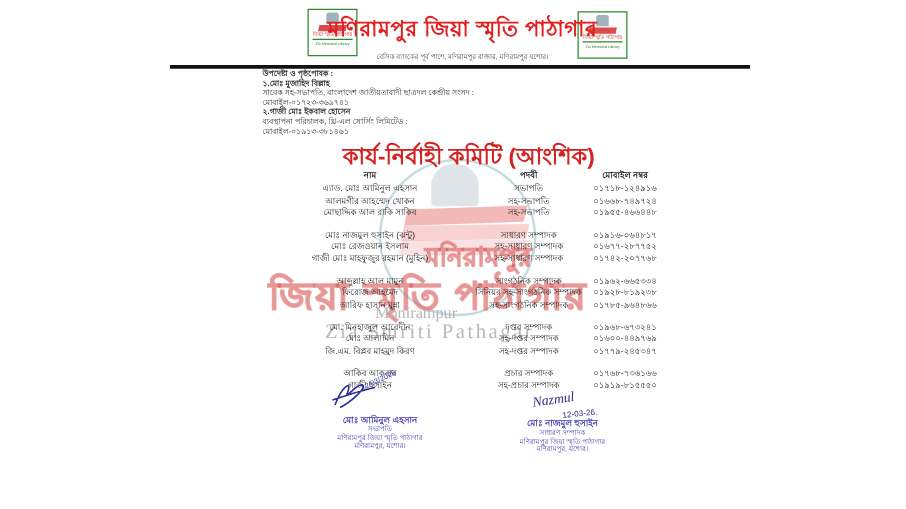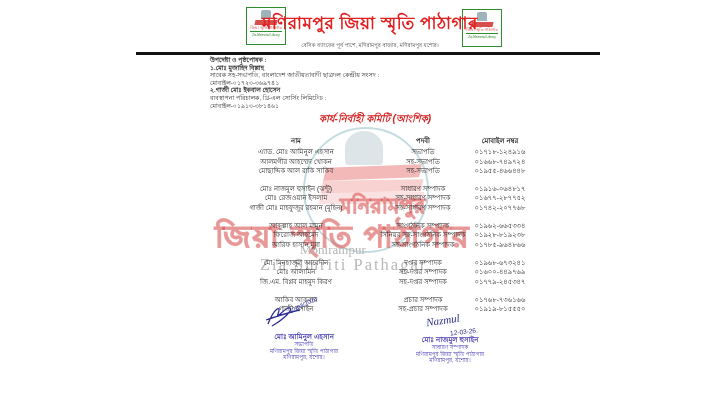--- a/index.html
+++ b/index.html
@@ -20,21 +20,21 @@
   .mini-logo .tx{font-size:4px;line-height:5px;color:#d01818;text-align:center;white-space:nowrap;overflow:hidden;}
   .mini-logo .tx2{font-size:3px;line-height:4px;color:#2e8b2e;text-align:center;white-space:nowrap;overflow:hidden;}
   .mini-logo .ln{height:1px;background:#2e8b2e;margin:1px 2px;}
 
   
   .advisors{left:210px;top:56px;width:300px;font-size:6.2px;line-height:7.6px;color:#2b2b2b;}
   .advisors .hd{font-weight:bold;}
   .advisors .nm{font-weight:bold;}
 
   
-  .cmte-head{left:135px;top:111px;width:480px;font-size:10px;font-weight:bold;color:#d42222;font-style:italic;}
+  .cmte-head{left:135px;top:111px;width:480px;font-size:18px;font-weight:bold;color:#d42222;}
   .tbl{left:212px;top:136px;width:322px;font-size:6.8px;color:#262626;}
   .trow{display:flex;line-height:9.3px;}
   .c-name{width:168px;text-align:center;}
   .c-role{width:86px;text-align:center;}
   .c-phone{width:68px;text-align:center;}
   .thead{font-weight:bold;margin-bottom:2px;}
   .rgroup{margin-bottom:9px;}
 
   
   .wm{pointer-events:none;}

